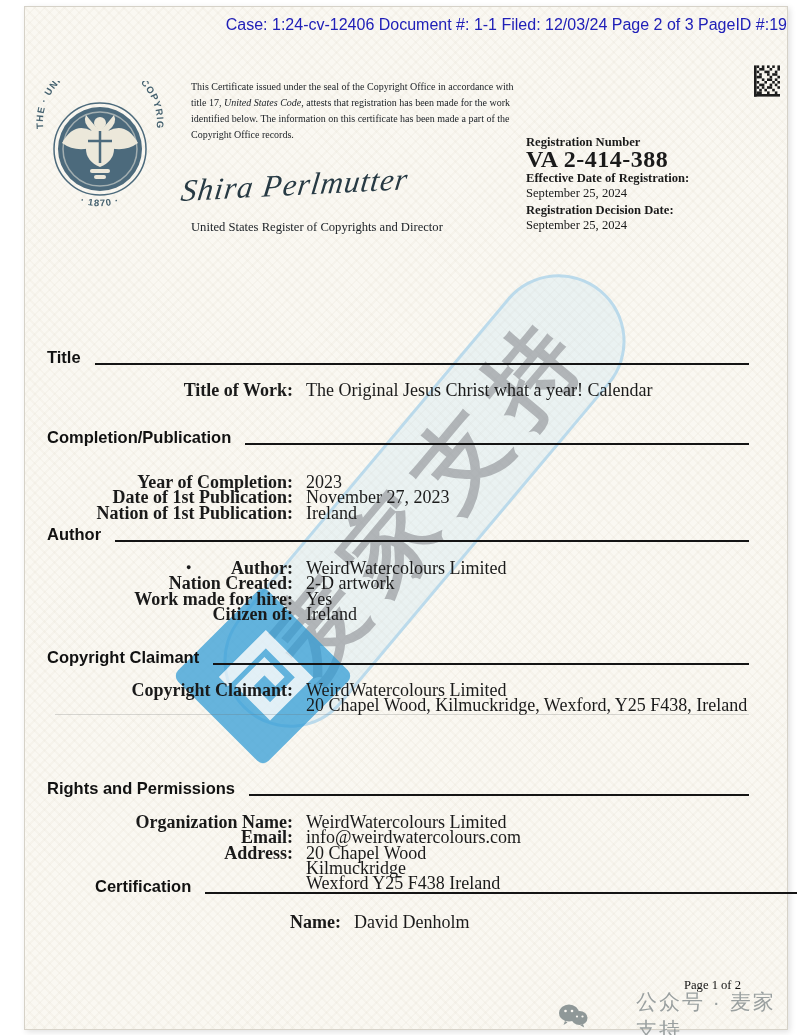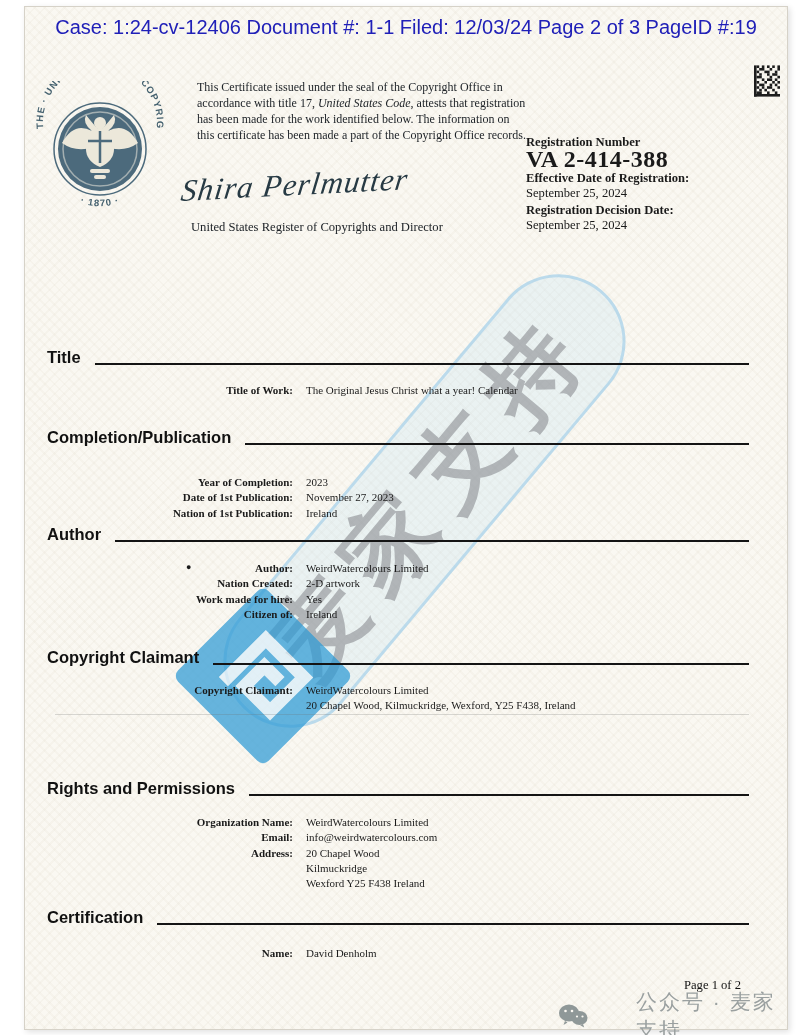--- a/index.html
+++ b/index.html
@@ -12,31 +12,31 @@
   .paper{
     position:absolute;left:24px;top:6px;width:762px;height:1022px;
     background:#faf8f2;
     background-image:
       repeating-linear-gradient(45deg, rgba(222,214,196,0.14) 0 2px, rgba(0,0,0,0) 2px 7px),
       repeating-linear-gradient(-45deg, rgba(222,214,196,0.14) 0 2px, rgba(0,0,0,0) 2px 7px);
     border:1px solid #d6d2c8;
     box-shadow:2px 2px 6px rgba(0,0,0,0.12);
   }
   .case-caption{
-    position:absolute;left:0;right:0;top:9px;text-align:center;
-    font-family:"Liberation Sans",sans-serif;font-size:20px;color:#2020b8;
+    position:absolute;left:0;right:0;top:9px;text-align:right;
+    font-family:"Liberation Sans",sans-serif;font-size:16px;color:#2020b8;
   }
   .cert-heading{
     position:absolute;left:21px;top:28px;
     font-size:22px;color:#3b3b3b;letter-spacing:0.3px;
   }
   .seal{position:absolute;left:9px;top:74px;}
   .statement{
-    position:absolute;left:172px;top:72px;width:332px;
-    font-size:12px;line-height:16px;color:#20252a;
+    position:absolute;left:166px;top:72px;width:332px;
+    font-size:10px;line-height:16px;color:#20252a;
   }
   .signature{
     position:absolute;left:154px;top:166px;width:300px;
     font-size:31px;font-style:italic;color:#273a44;letter-spacing:1px;
     transform:skewX(-10deg) rotate(-3deg);transform-origin:left bottom;
     white-space:nowrap;
   }
   .signer-title{position:absolute;left:166px;top:213px;font-size:12.6px;color:#20252a;}
   .reg-block{position:absolute;left:501px;top:128px;width:250px;line-height:15px;}
   .reg-label{font-weight:bold;font-size:12.6px;}
@@ -45,21 +45,21 @@
   .barcode{position:absolute;left:729px;top:58px;}
 
   .section{position:absolute;left:22px;width:702px;}
   .sec-head{display:flex;}
   .sec-title{
     font-family:"Liberation Sans",sans-serif;font-weight:bold;font-size:16.5px;
     color:#111;white-space:nowrap;
   }
   .rule{flex:1;border-top:2.6px solid #141414;align-self:flex-end;margin:0 0 2px 14px;}
   .rows{position:relative;}
-  .row{display:flex;font-size:11px;line-height:15.3px;}
+  .row{display:flex;font-size:18px;line-height:15.3px;}
   .label{width:246px;text-align:right;font-weight:bold;flex:0 0 auto;}
   .value{margin-left:13px;}
   .bullet{position:absolute;left:139px;top:1px;font-size:9px;}
 
   .faint-line{position:absolute;left:30px;top:707px;width:694px;border-top:1px solid rgba(110,110,110,0.25);}
 
   
   .wm-layer{position:absolute;inset:0;z-index:1;pointer-events:none;}
   .content-layer{position:absolute;inset:0;z-index:2;}
   .wm-band{
@@ -293,21 +293,21 @@
           <span class="label"></span>
           <span class="value">Kilmuckridge</span>
         </div>
         <div class="row">
           <span class="label"></span>
           <span class="value">Wexford Y25 F438 Ireland</span>
         </div>
       </div>
     </div>
 
-    <div class="section" style="top:901px;">
+    <div class="section" style="top:870px;margin-left:48px;">
       <div class="sec-head">
           <span class="sec-title">Certification</span>
           <span class="rule"></span>
         </div>
       <div class="rows" style="margin-top:19px;">
         <div class="row">
           <span class="label">Name:</span>
           <span class="value">David Denholm</span>
         </div>
       </div>

